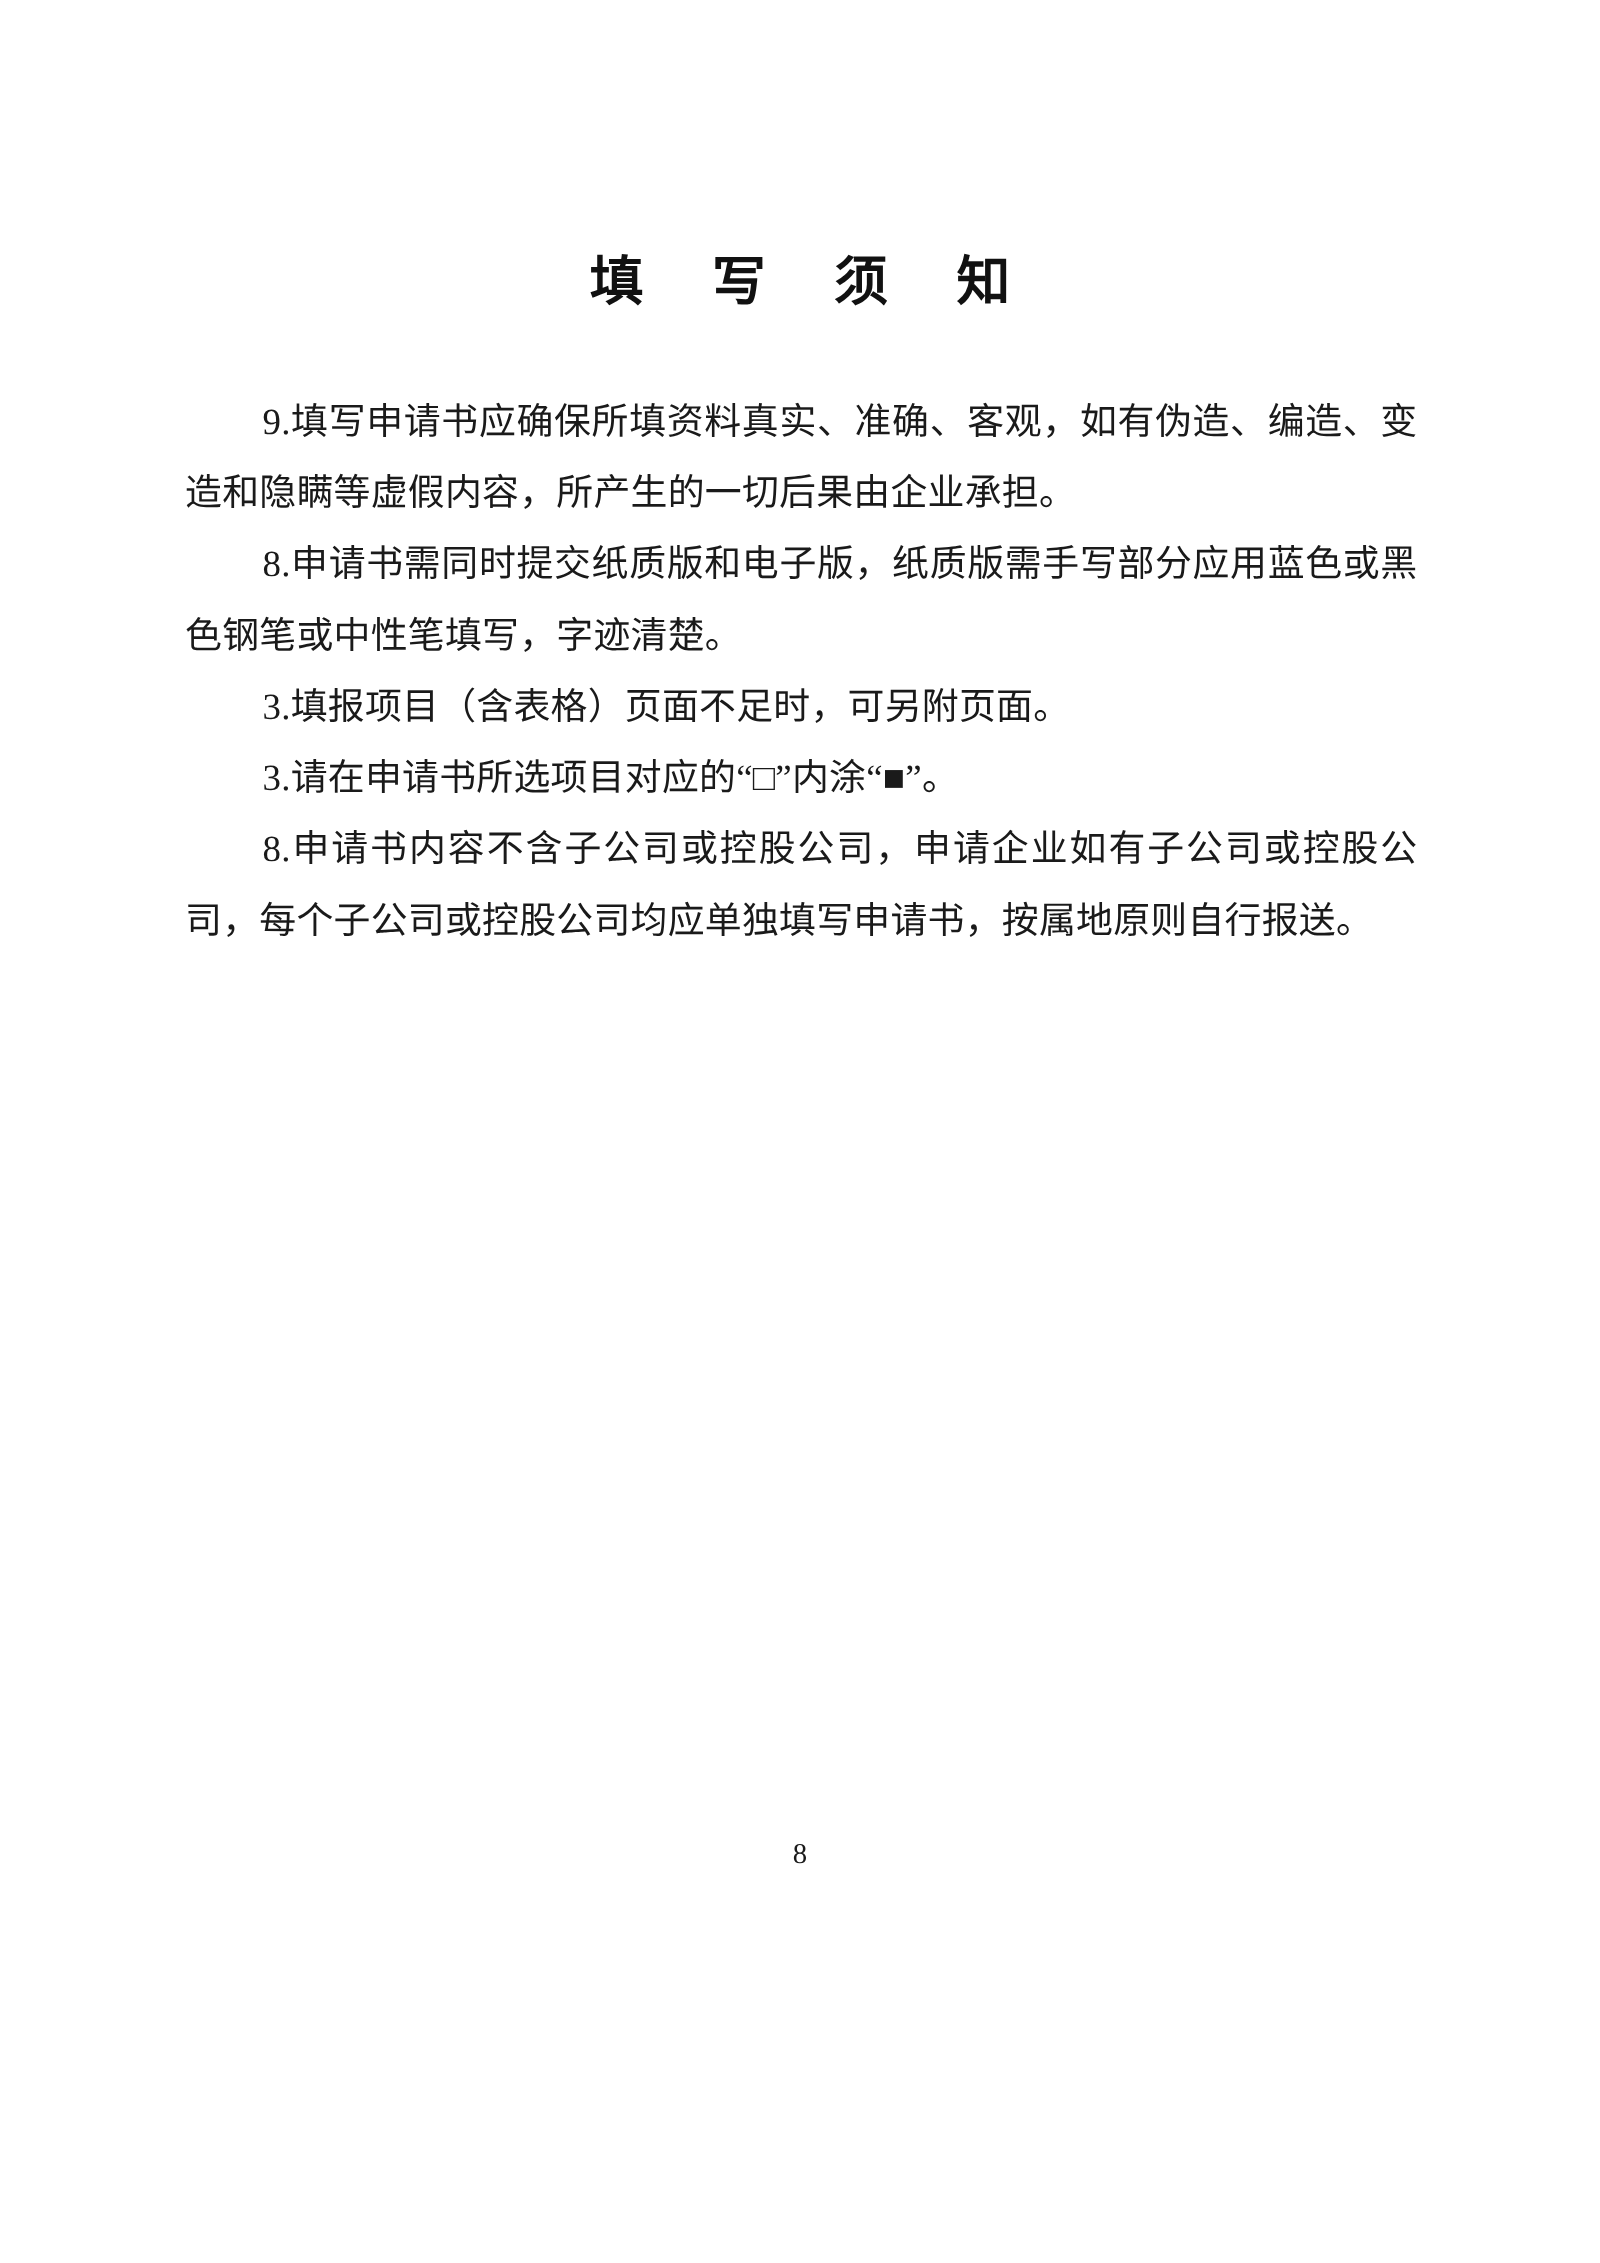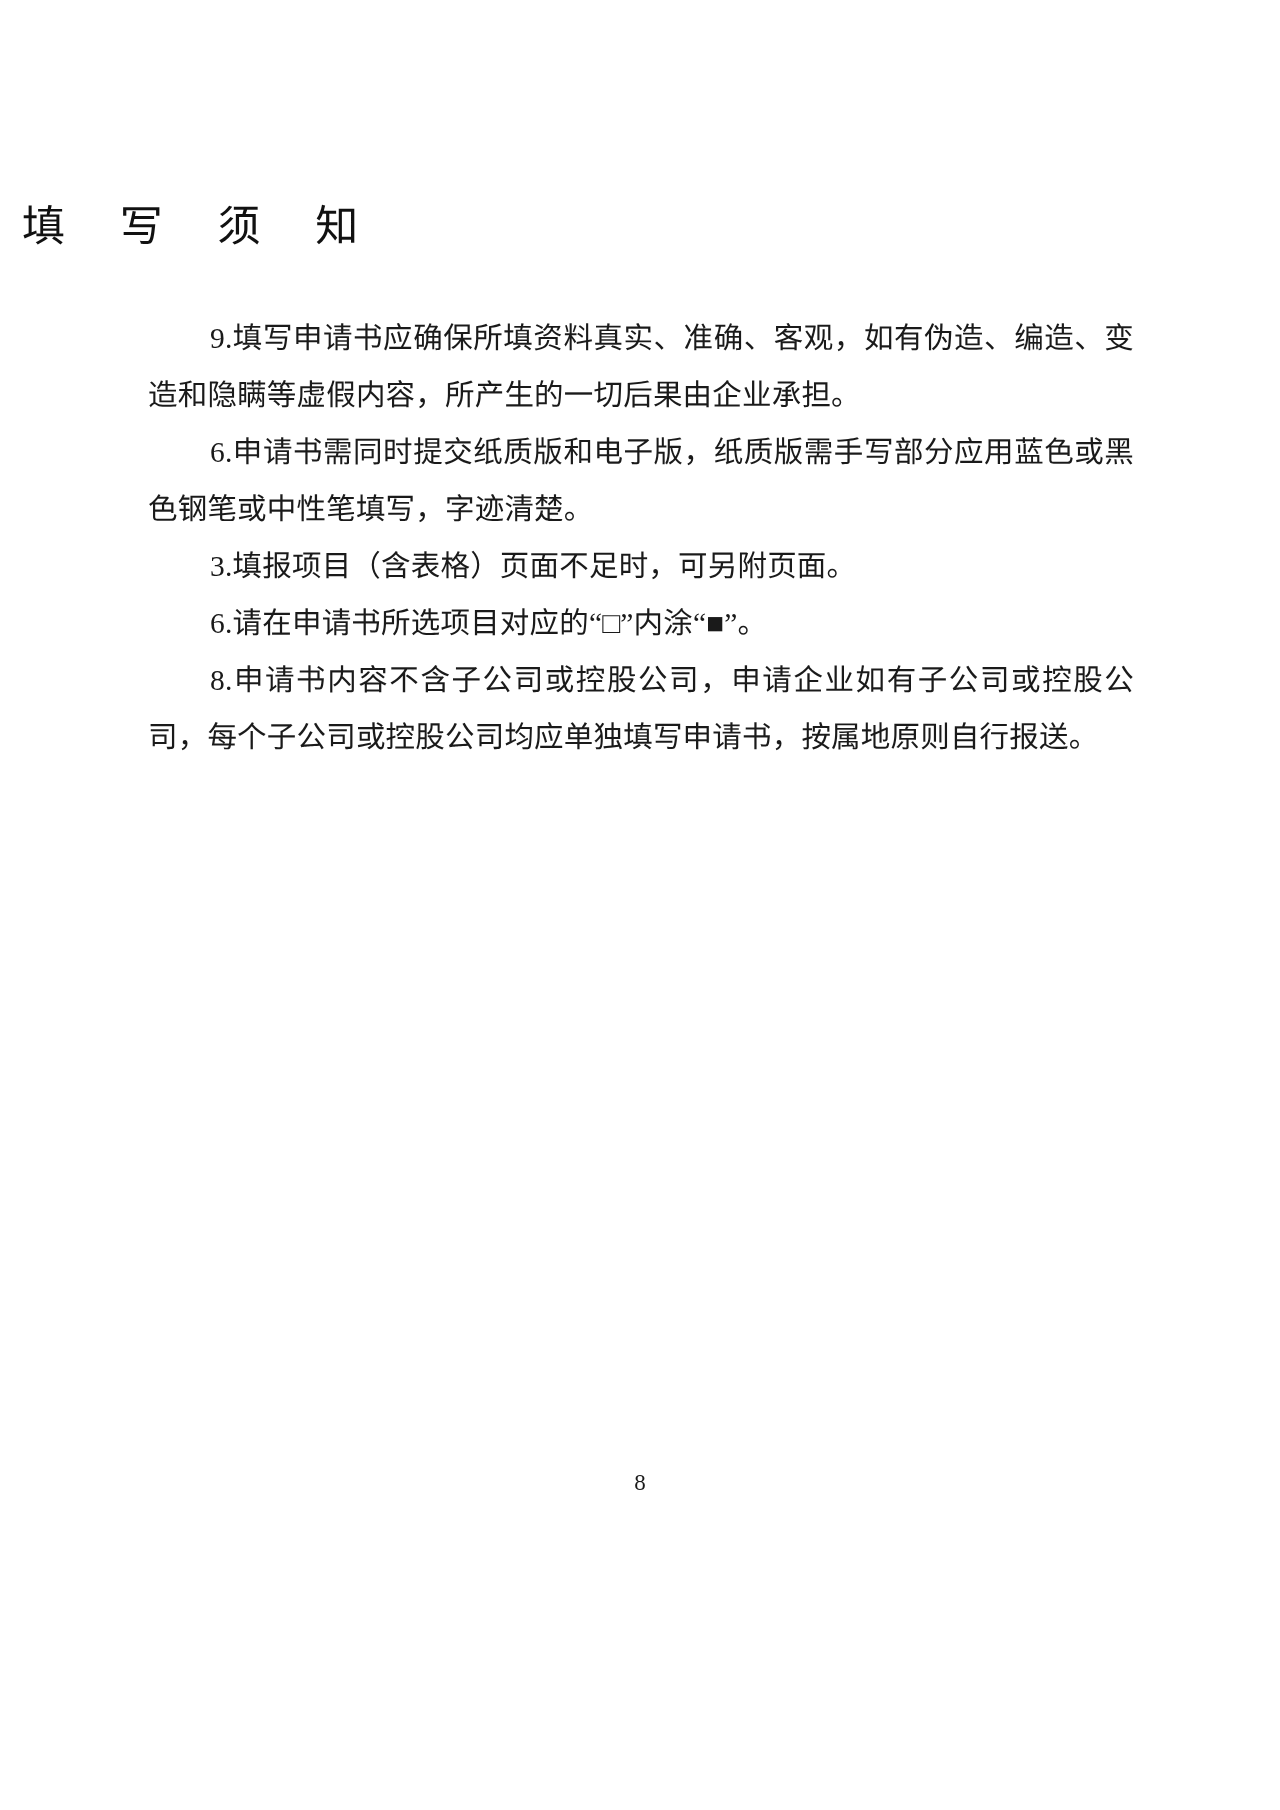--- a/index.html
+++ b/index.html
@@ -24,22 +24,23 @@
     width: 1280px;
     height: 1810px;
     background: #ffffff;
   }
 
   .doc-title {
     position: absolute;
     top: 172px;
     left: 0;
     width: 1280px;
+    text-align: center;
     font-size: 43px;
-    font-weight: normal;
+    font-weight: bold;
     letter-spacing: 22px;
     text-indent: 22px;
     font-family: "Liberation Serif", "DejaVu Serif", serif;
     line-height: 1.2;
     color: #111111;
   }
 
   .body-block {
     position: absolute;
     top: 310px;
@@ -71,21 +72,21 @@
 </style>
 </head>
 <body>
 
 <div class="page">
 
   <h1 class="doc-title">填  写  须  知</h1>
 
   <div class="body-block">
     <p class="para">9.填写申请书应确保所填资料真实、准确、客观，如有伪造、编造、变造和隐瞒等虚假内容，所产生的一切后果由企业承担。</p>
-    <p class="para">6.申请书需同时提交纸质版和电子版，纸质版需手写部分应用蓝色或黑色钢笔或中性笔填写，字迹清楚。</p>
+    <p class="para">8.申请书需同时提交纸质版和电子版，纸质版需手写部分应用蓝色或黑色钢笔或中性笔填写，字迹清楚。</p>
     <p class="para">3.填报项目（含表格）页面不足时，可另附页面。</p>
-    <p class="para">6.请在申请书所选项目对应的“□”内涂“■”。</p>
+    <p class="para">3.请在申请书所选项目对应的“□”内涂“■”。</p>
     <p class="para">8.申请书内容不含子公司或控股公司，申请企业如有子公司或控股公司，每个子公司或控股公司均应单独填写申请书，按属地原则自行报送。</p>
   </div>
 
   <div class="page-number">8</div>
 
 </div>
 
 </body></html>

